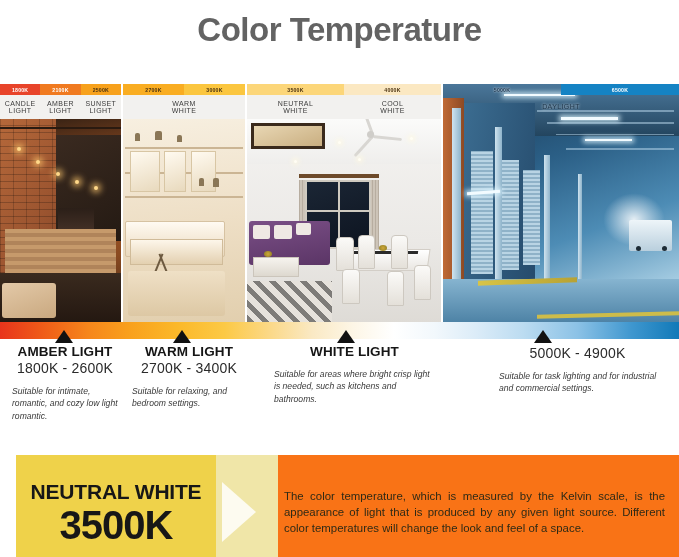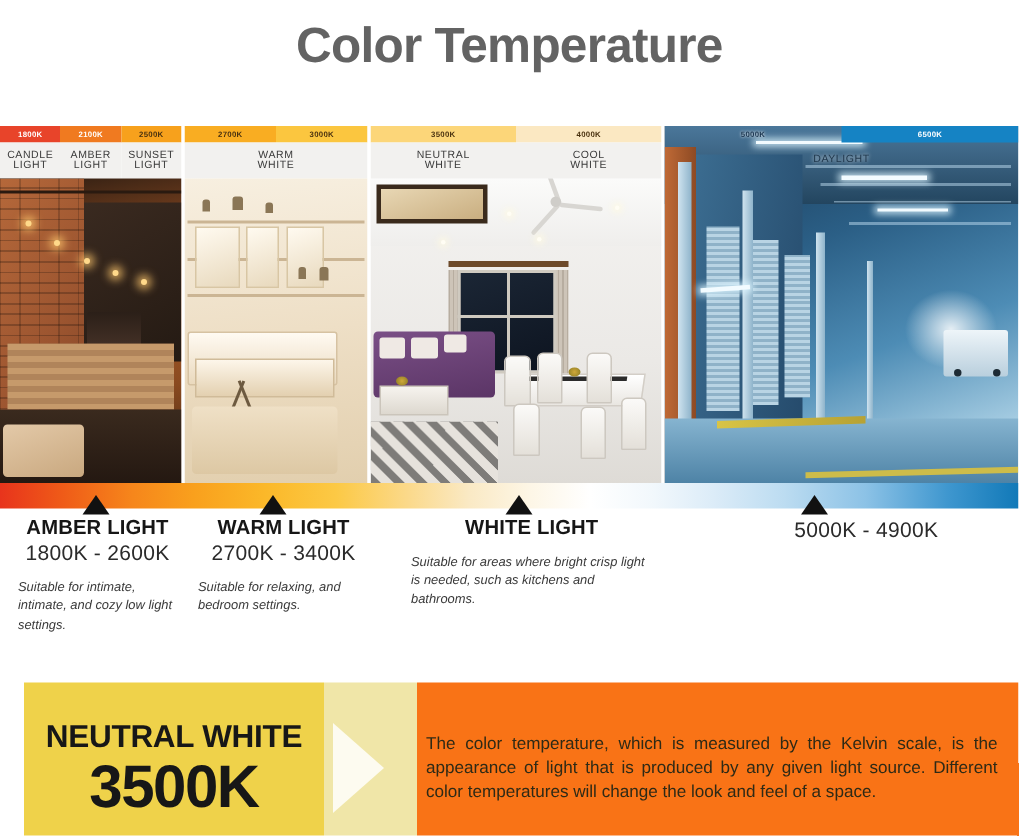--- a/index.html
+++ b/index.html
@@ -378,36 +378,37 @@
 <div class="marker" style="left:55px"></div>
 <div class="marker" style="left:173px"></div>
 <div class="marker" style="left:337px"></div>
 <div class="marker" style="left:534px"></div>
 
 <div class="cats">
 
   <div class="cat c1">
     <h3>AMBER LIGHT</h3>
     <div class="range">1800K - 2600K</div>
-    <p class="body">Suitable for intimate, intimate, and cozy low light settings.</p>
+    <p class="body">Suitable for intimate, romantic, and cozy low light romantic.</p>
   </div>
 
   <div class="cat c2">
     <h3>WARM LIGHT</h3>
     <div class="range">2700K - 3400K</div>
     <p class="body">Suitable for relaxing, and bedroom settings.</p>
   </div>
 
   <div class="cat c3">
     <h3>WHITE LIGHT</h3>
     <p class="body">Suitable for areas where bright crisp light is needed, such as kitchens and bathrooms.</p>
   </div>
 
   <div class="cat c4">
     <div class="range">5000K - 4900K</div>
+    <p class="body">Suitable for task lighting and for industrial and commercial settings.</p>
   </div>
 </div>
 
 <div class="footer">
   <div class="fleft">
     <div class="fl1">NEUTRAL WHITE</div>
     <div class="fl2">3500K</div>
   </div>
   <div class="fmid">
     <div class="chev"></div>

